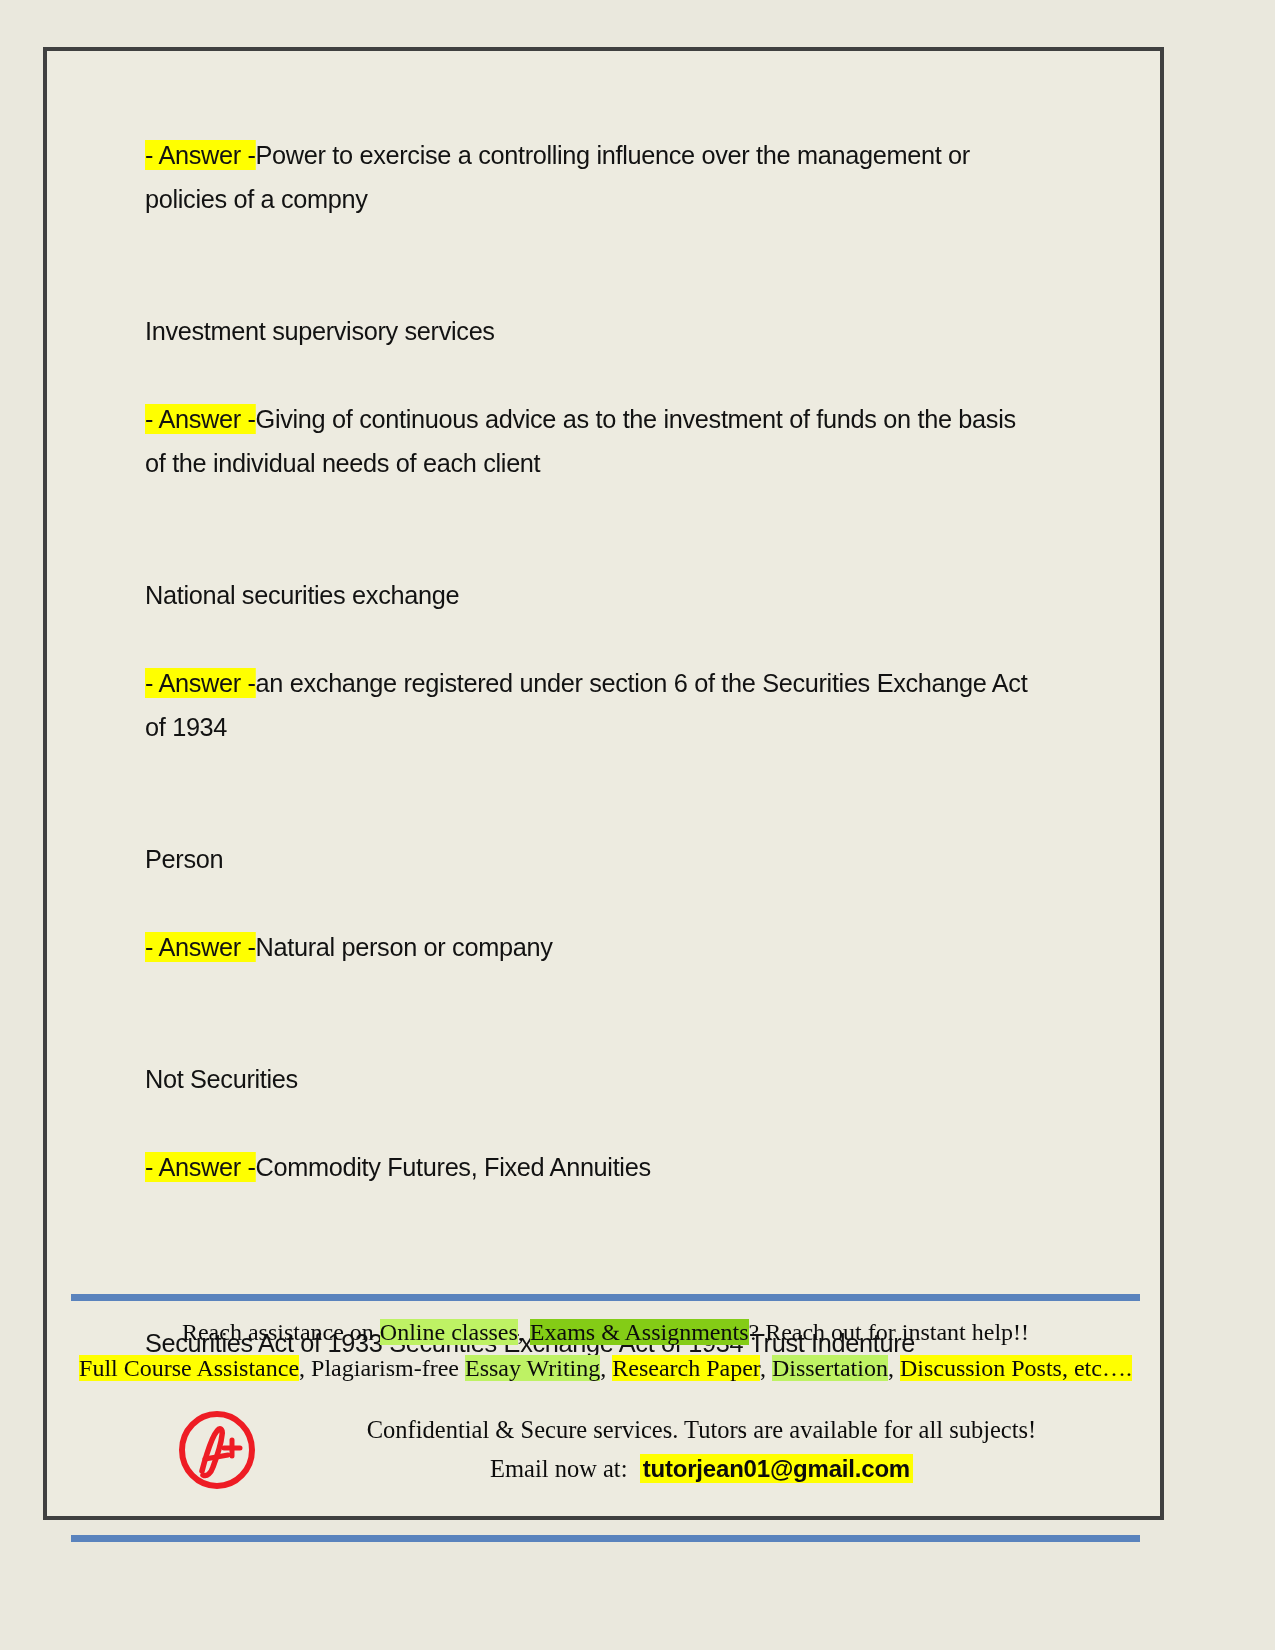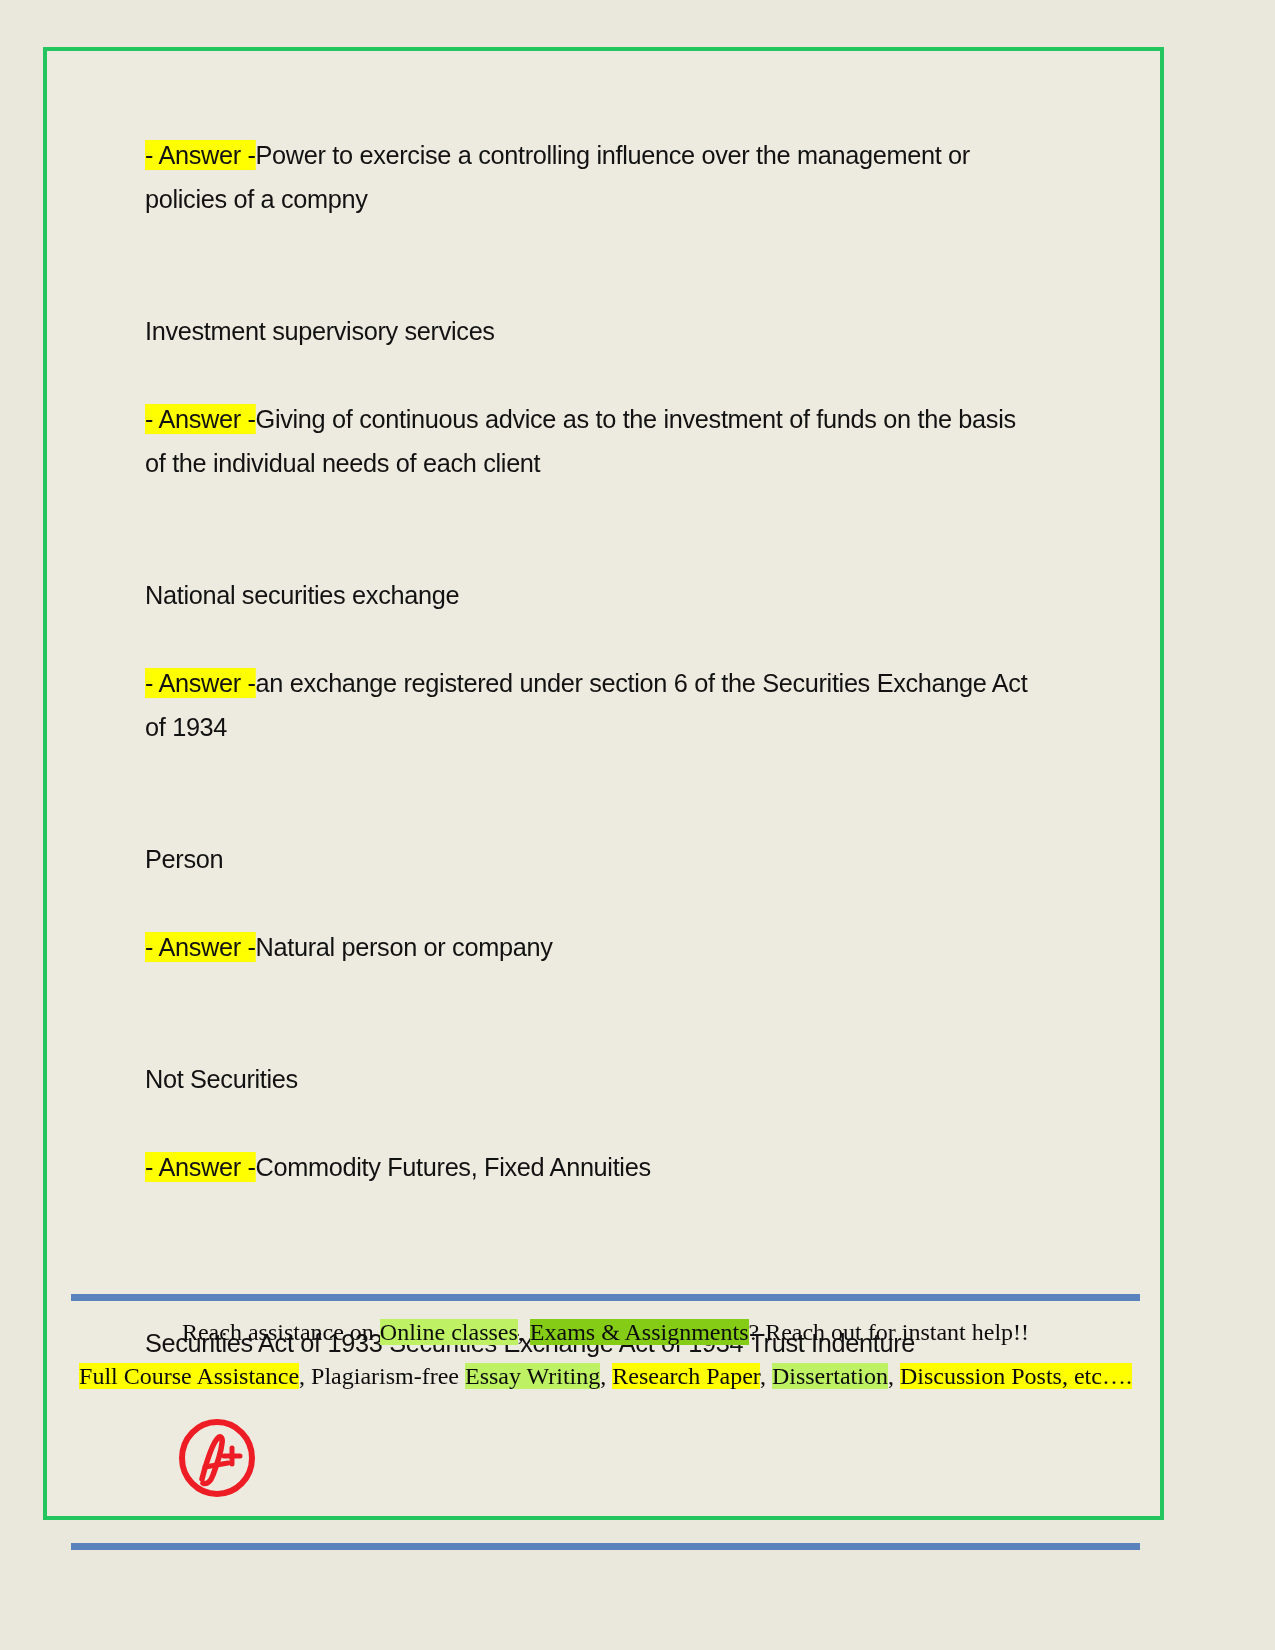--- a/index.html
+++ b/index.html
@@ -15,21 +15,21 @@
     overflow: hidden;
   }
 
   
   .page-frame {
     position: absolute;
     left: 43px;
     top: 47px;
     width: 1121px;
     height: 1473px;
-    border: 4px solid #22c55e;
+    border: 4px solid #404040;
     background: #edebe0;
     box-sizing: border-box;
   }
 
   
   .doc-body {
     position: absolute;
     left: 98px;
     top: 82px;
     width: 940px;
@@ -79,21 +79,21 @@
   }
   .f-line1 {
     font-size: 24px;
     line-height: 34px;
     white-space: nowrap;
   }
   .f-line2 {
     font-size: 24px;
     line-height: 34px;
     white-space: nowrap;
-    margin-top: 10px;
+    margin-top: 2px;
   }
   .footer-bottom {
     display: flex;
     align-items: center;
     justify-content: flex-start;
     margin-top: 24px;
     padding-left: 100px;
   }
   .logo-wrap {
     width: 92px;
@@ -190,20 +190,24 @@
 
         <div class="logo-wrap">
           <svg class="logo-svg" width="82" height="82" viewBox="0 0 82 82">
             <ellipse cx="41" cy="41" rx="35" ry="36" fill="none" stroke="#ee1c24" stroke-width="6"></ellipse>
             <path d="M26 62 C26 62, 34 30, 41 22 C44 18, 47 20, 46 26 C45 36, 40 50, 37 58 C35 64, 31 68, 27 66" fill="none" stroke="#ee1c24" stroke-width="5.5" stroke-linecap="round"></path>
             <path d="M29 50 L52 46" fill="none" stroke="#ee1c24" stroke-width="5" stroke-linecap="round"></path>
             <path d="M56 31 L56 47 M48 39 L64 39" fill="none" stroke="#ee1c24" stroke-width="5" stroke-linecap="round"></path>
           </svg>
         </div>
 
+        <div class="footer-msg">
+          <div class="f-line3">Confidential &amp; Secure services. Tutors are available for all subjects!</div>
+          <div class="f-line4"><span>Email now at:</span>&nbsp;&nbsp;<span class="email">tutorjean01@gmail.com</span></div>
+        </div>
 
       </div>
 
       <div class="spacer-before-bottom-rule"></div>
 
     </div>
 
     <div class="rule rule-bottom"></div>
 
   </div>

